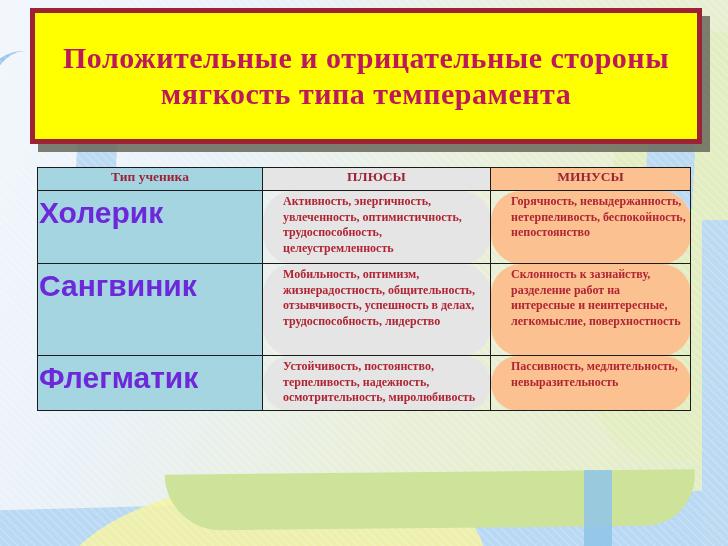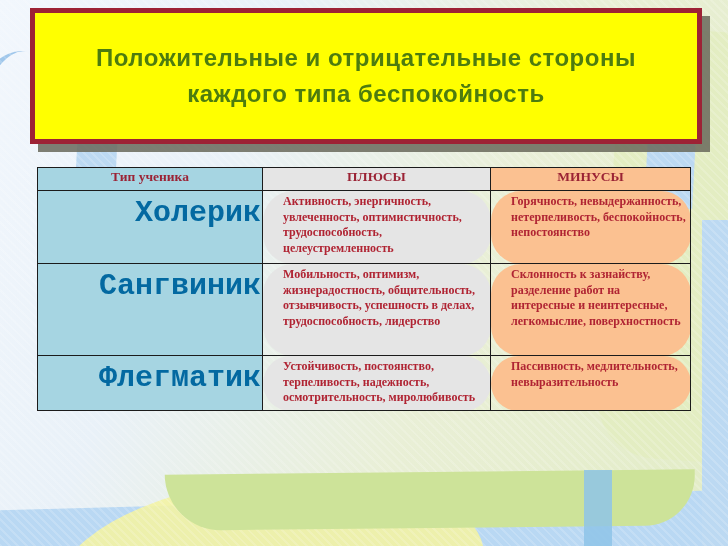--- a/index.html
+++ b/index.html
@@ -48,42 +48,42 @@
     border-radius:50%;border-left:10px solid rgba(146,190,232,.85);transform:rotate(12deg);
   }
   
   .title-box{
     position:absolute;left:30px;top:8px;width:662px;height:126px;z-index:10;
     background:#ffff00;border:5px solid #9d2235;
     box-shadow:8px 8px 0 rgba(104,104,90,.85);
     display:flex;align-items:center;justify-content:center;text-align:center;
   }
   .title-text{
-    color:#4d7c0f;font-weight:bold;font-size:24px;line-height:36px;
-    font-family:Liberation Sans, sans-serif;letter-spacing:.5px;
+    color:#be185d;font-weight:bold;font-size:30px;line-height:36px;
+    font-family:Liberation Serif, serif;letter-spacing:.5px;
   }
   
   table.temperament{
     position:absolute;left:37px;top:167px;z-index:10;
     width:653px;border-collapse:collapse;table-layout:fixed;
   }
   table.temperament td,table.temperament th{
     border:1.5px solid #1b1b1b;vertical-align:top;overflow:hidden;
   }
   col.c-type{width:225px;} col.c-plus{width:228px;} col.c-minus{width:200px;}
   .cell-type-bg{background:#a6d5e2;}
   .cell-plus-bg{background:#e5e5e5;}
   .cell-minus-bg{background:#fbc191;}
   th.hdr{
     height:20px;font-family:"Liberation Serif",serif;font-weight:bold;
     font-size:13.5px;color:#9b2335;text-align:center;vertical-align:middle;padding:1px 2px;margin-left:48px;
   }
   td.type-cell{
-    font-family:Liberation Mono, monospace;font-weight:bold;font-size:30px;
-    color:#0369a1;text-align:right;padding-top:5px;
+    font-family:Liberation Sans, sans-serif;font-weight:bold;font-size:30px;
+    color:#6d28d9;text-align:left;padding-top:5px;
   }
   td.text-cell{
     font-family:"Liberation Serif",serif;font-weight:bold;font-size:12px;
     line-height:15.5px;color:#b02433;text-align:left;padding:3px 4px 2px 20px;border-radius:30px;
   }
   tr.r1 td{height:66px;} tr.r2 td{height:85px;} tr.r3 td{height:48px;} tr.r4 td{height:87px;}
 </style>
 </head>
 <body>
 
@@ -94,21 +94,21 @@
 <div class="shape bg-band-right"></div>
 <div class="shape bg-left-curve"></div>
 <div class="shape bg-yellow-ellipse"></div>
 <div class="shape bg-green-band"></div>
 <div class="shape bg-blue-column"></div>
 <div class="shape stripe-texture"></div>
 
 <div class="title-box">
   <div class="title-text">
     <span>Положительные и отрицательные стороны</span><br>
-    <span>каждого типа беспокойность</span>
+    <span>мягкость типа темперамента</span>
   </div>
 </div>
 
 <table class="temperament">
   <colgroup>
       <col class="c-type">
       <col class="c-plus">
       <col class="c-minus">
     </colgroup>
   <tbody>

